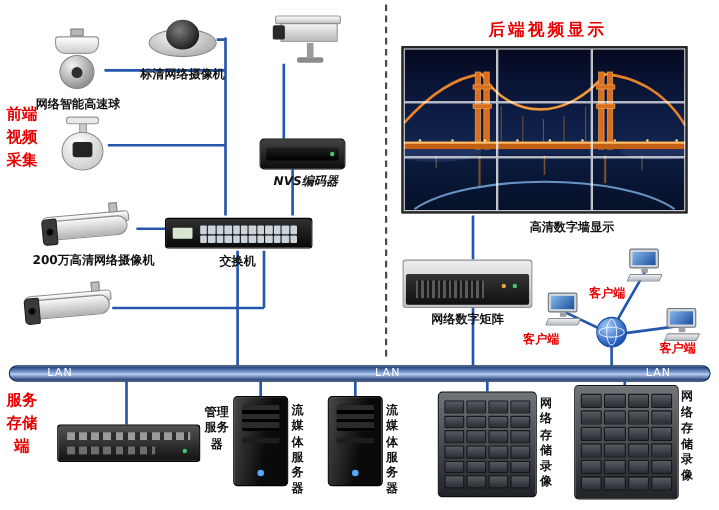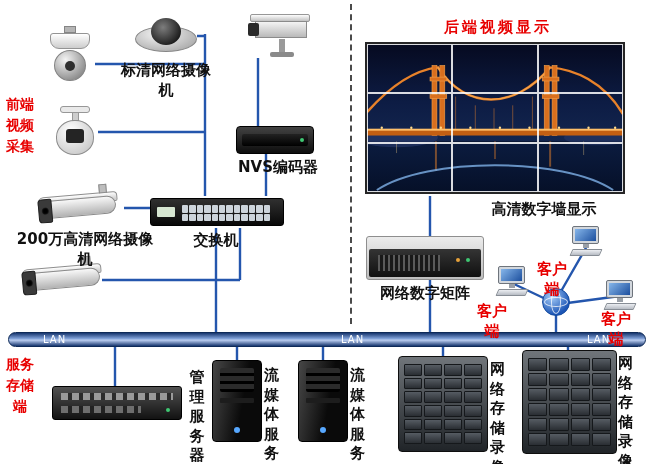--- a/index.html
+++ b/index.html
@@ -3,21 +3,21 @@
 <meta charset="utf-8">
 <style>
   html,body{margin:0;padding:0;background:#fff;}
   .stage{position:relative;width:654px;height:464px;background:#fff;overflow:hidden;
          font-family:"DejaVu Sans",sans-serif;}
   .stage *{box-sizing:border-box;}
   svg.wires{position:absolute;left:0;top:0;z-index:1;}
   .sep{position:absolute;left:350px;top:4px;height:320px;width:0;border-left:2px dashed #4a4a4a;z-index:1;}
 
   
-  .lbl{position:absolute;color:#111;font-size:15px;font-weight:bold;text-align:center;line-height:1.3;z-index:6;}
+  .lbl{position:absolute;color:#111;font-size:11px;font-weight:bold;text-align:center;line-height:1.3;z-index:6;}
   .red{color:#e80000;}
   .vtitle{position:absolute;color:#e80000;font-weight:bold;font-size:14px;line-height:1.5;text-align:center;z-index:6;word-break:break-all;}
   .htitle{position:absolute;color:#e80000;font-weight:bold;font-size:15px;letter-spacing:3px;text-align:center;z-index:6;}
 
   .dev{position:absolute;z-index:3;}
   .dev div{position:absolute;}
 
   
   .speed-dome{left:45px;top:26px;width:50px;height:60px;}
   .speed-dome .mount{left:19px;top:0;width:12px;height:7px;background:#b5b5b5;border:1px solid #858585;}
@@ -139,20 +139,21 @@
   <div class="vtitle" style="left:4px;top:94px;width:32px;">前端视频采集</div>
   <div class="htitle" style="left:428px;top:18px;width:140px;text-align:center;">后端视频显示</div>
   <div class="vtitle" style="left:4px;top:354px;width:32px;">服务存储端</div>
 
   <div class="dev speed-dome">
     <div class="mount"></div>
       <div class="body"></div>
     <div class="ball"></div>
       <div class="lens"></div>
   </div>
+  <div class="lbl" style="left:12px;top:88px;width:118px;">网络智能高速球</div>
 
   <div class="dev ceil-dome">
     <div class="base"></div>
       <div class="bubble"></div>
   </div>
   <div class="lbl" style="left:116px;top:61px;width:100px;">标清网络摄像机</div>
 
   <div class="dev box-cam">
     <div class="hood"></div>
       <div class="body"></div>
@@ -183,21 +184,21 @@
     <div class="body"></div>
       <div class="face"></div>
     <div class="lens"></div>
   </div>
 
   <div class="dev nvs">
     <div class="case"></div>
       <div class="face"></div>
     <div class="led"></div>
   </div>
-  <div class="lbl" style="left:238px;top:158px;width:80px;">NVS编码器</div>
+  <div class="lbl" style="left:238px;top:158px;width:80px;font-style:italic;">NVS编码器</div>
 
   <div class="dev switch">
     <div class="case"></div>
       <div class="brand"></div>
     <div class="ports">
         <i></i>
         <i></i>
         <i></i>
         <i></i>
         <i></i>
@@ -289,21 +290,21 @@
         <i></i>
         <i></i>
         <i></i>
         <i></i>
         <i></i>
         <i></i>
         <i></i>
         <i></i>
       </div>
   </div>
-  <div class="lbl" style="left:464px;top:200px;width:160px;">高清数字墙显示</div>
+  <div class="lbl" style="left:440px;top:200px;width:160px;">高清数字墙显示</div>
 
   <div class="dev matrix">
     <div class="case"></div>
       <div class="front"></div>
     <div class="vents"></div>
       <div class="led1"></div>
     <div class="led2"></div>
   </div>
   <div class="lbl" style="left:366px;top:284px;width:118px;">网络数字矩阵</div>
 

